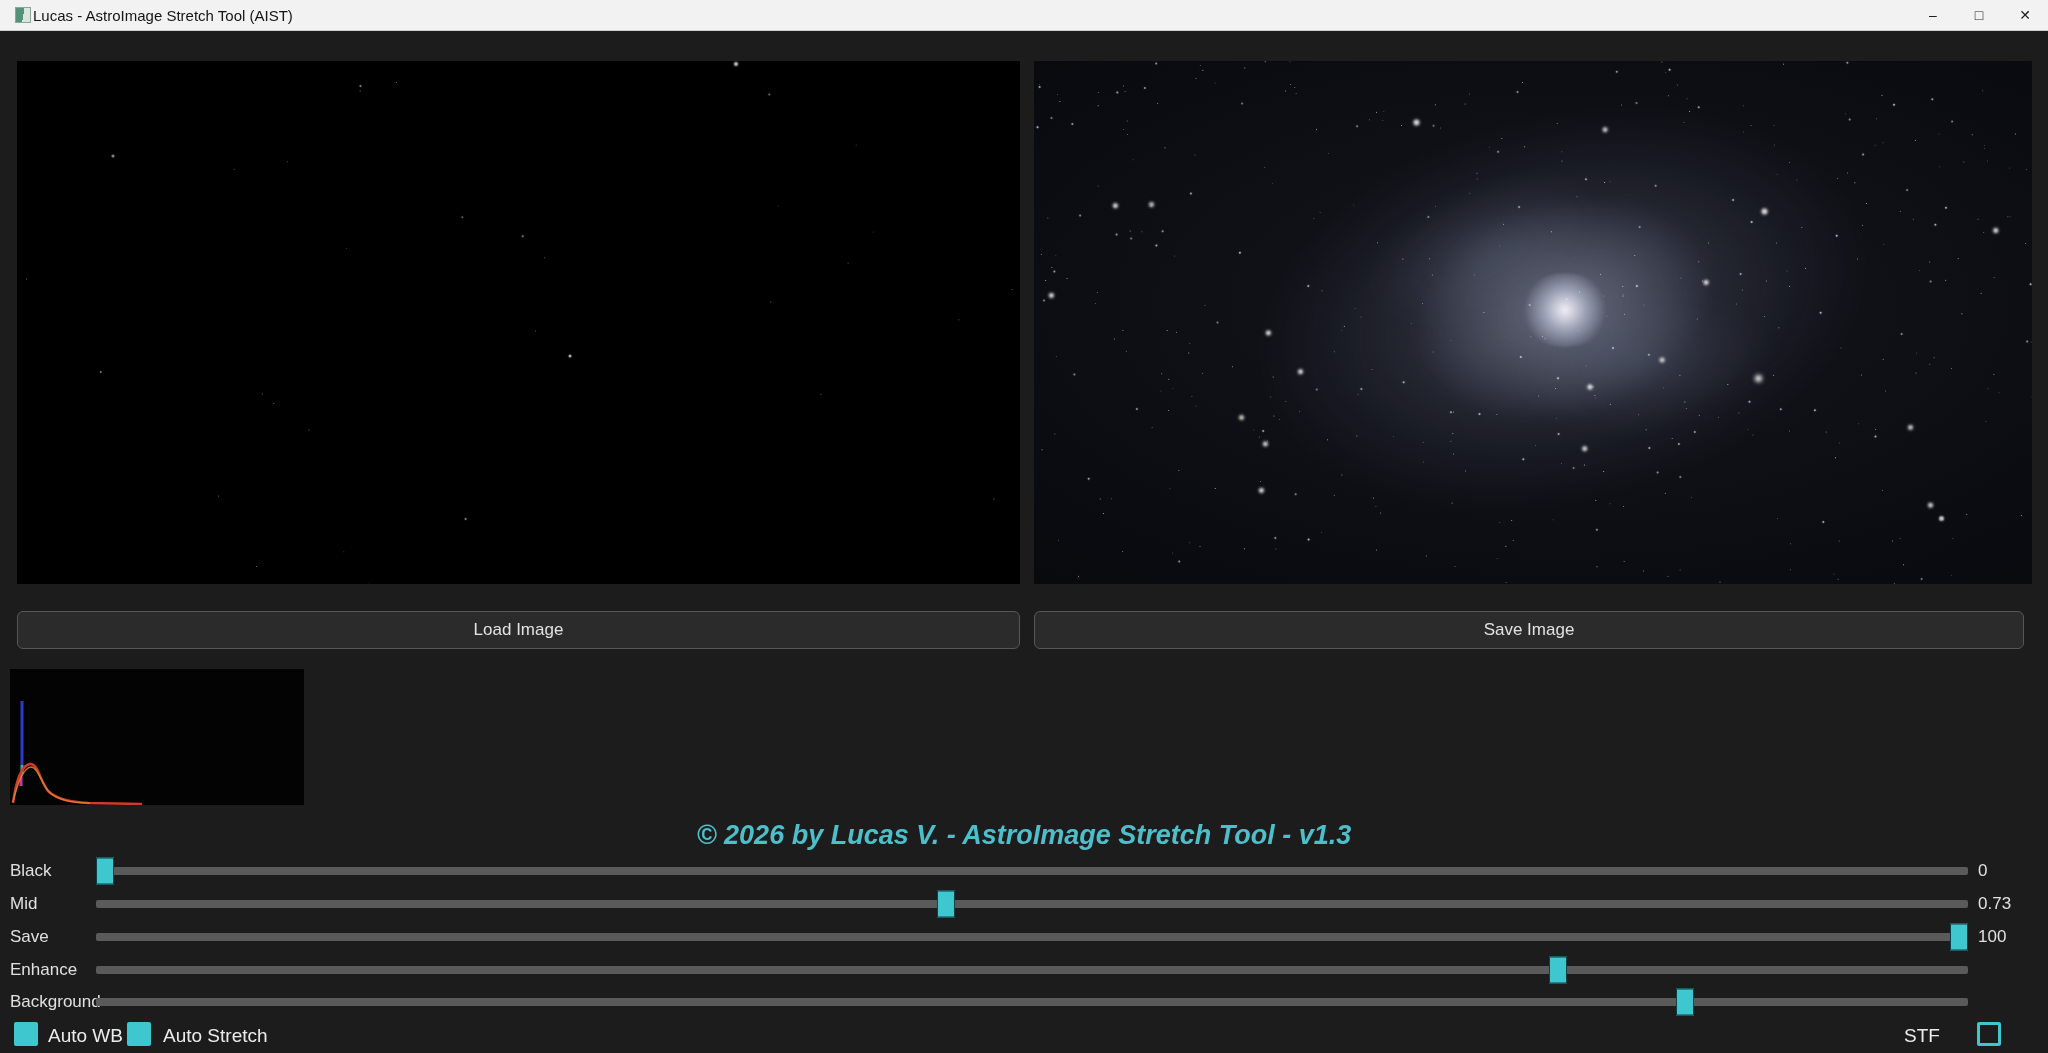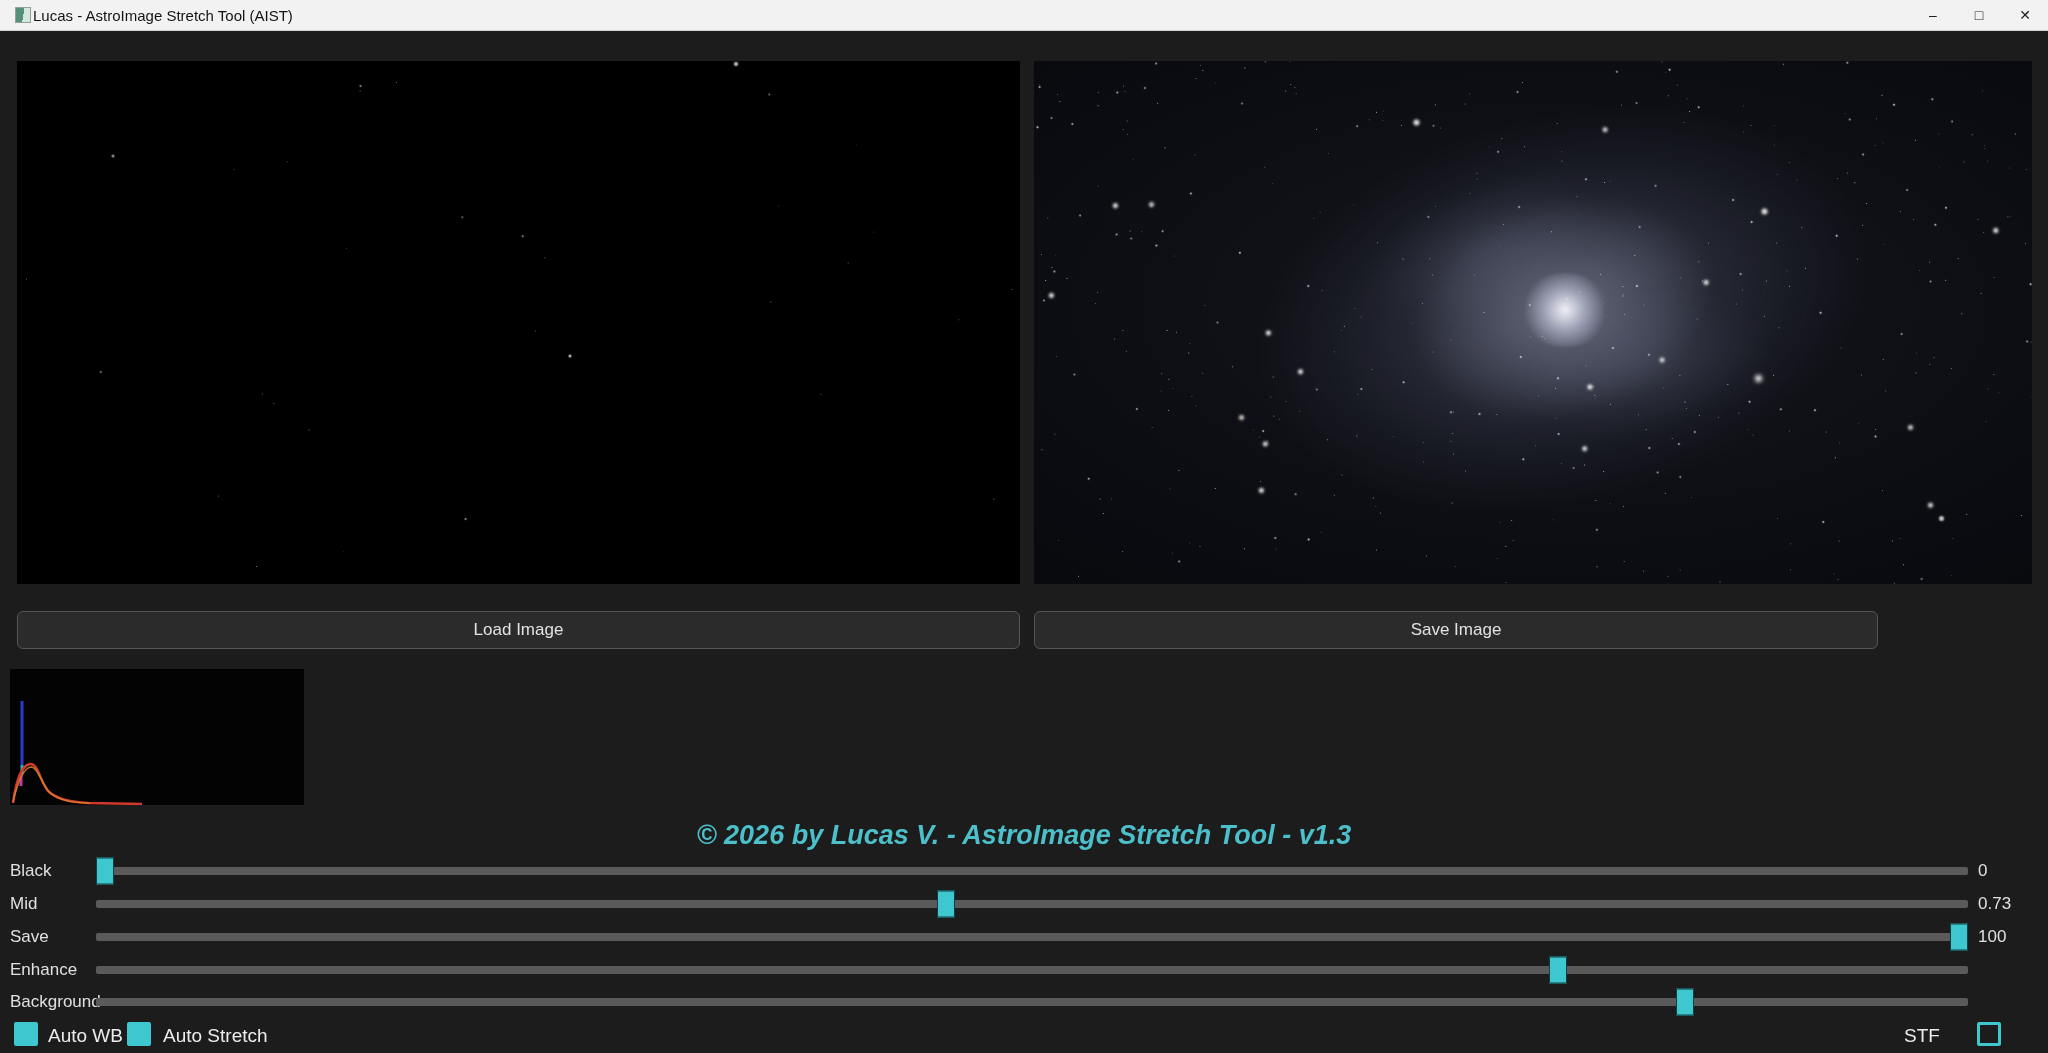--- a/index.html
+++ b/index.html
@@ -67,21 +67,21 @@
   }
 
   
   .big-btn {
     position:absolute; top:611px; height:38px;
     background:#2b2b2b; border:1px solid #565656; border-radius:6px;
     color:#e2e2e2; font-size:17px;
     display:flex; align-items:center; justify-content:center; cursor:pointer;
   }
   #load-btn { left:17px;   width:1003px; }
-  #save-btn { left:1034px; width:844px; }
+  #save-btn { left:1034px; width:990px; }
 
   
   .histogram { position:absolute; left:10px; top:669px; width:294px; height:136px; background:#030303; }
   .histogram svg { display:block; width:100%; height:100%; }
 
   
   .copyright {
     position:absolute; top:820px; left:0; width:2048px; text-align:center;
     font-size:27px; font-style:italic; font-weight:600; color:#4cbfca;
   }

